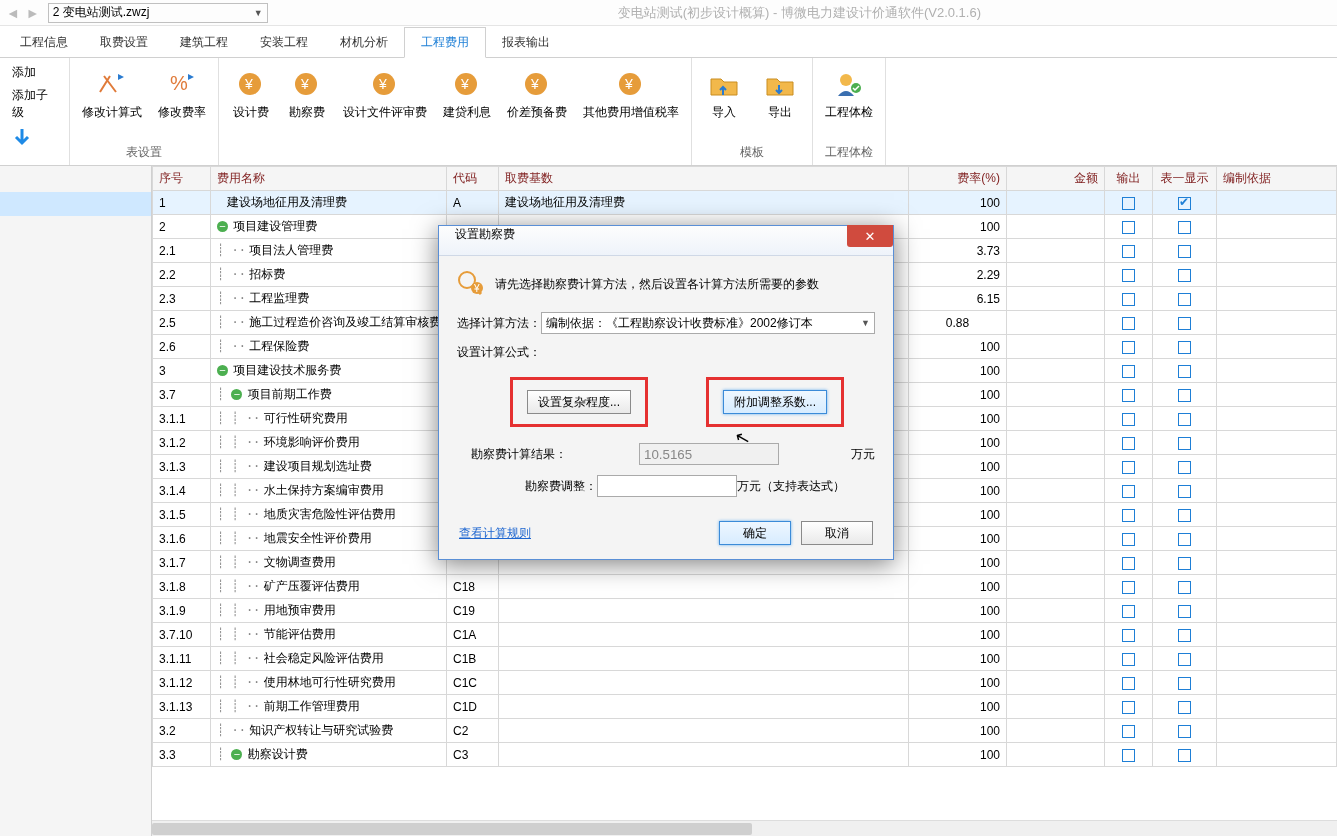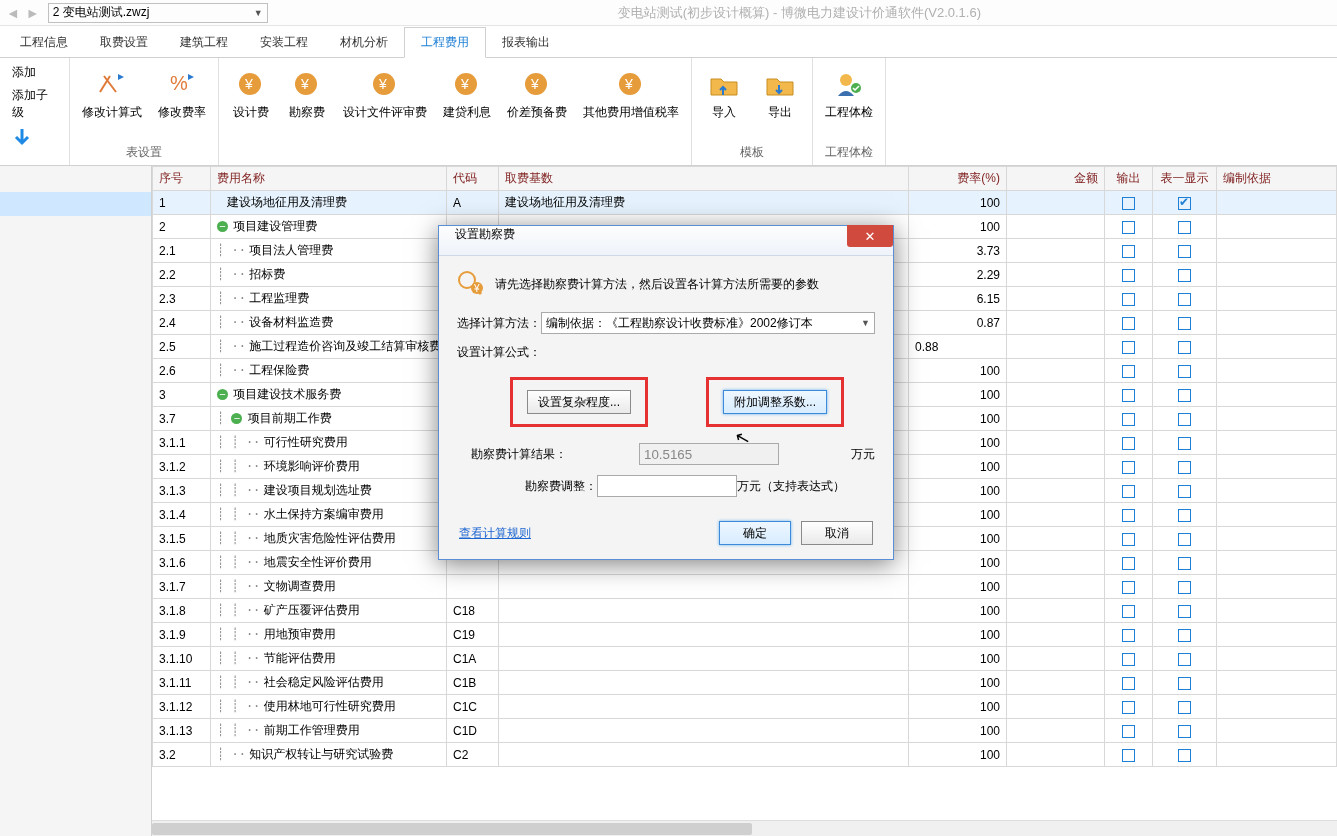--- a/index.html
+++ b/index.html
@@ -320,36 +320,25 @@
             <td class="col-name"><span class="tree-ind">┊&nbsp;··</span>  工程监理费</td>
             <td class="col-code"></td>
             <td class="col-basis"></td>
             <td class="col-rate" style="text-align:right">6.15</td>
             <td class="col-amt"></td>
             <td class="col-out" style="text-align:center"><span class="chk"></span></td>
             <td class="col-show" style="text-align:center"><span class="chk"></span></td>
             <td class="col-basis2"></td>
           </tr>
           <tr>
-            <td class="col-seq">2.4</td>
-            <td class="col-name"><span class="tree-ind">┊&nbsp;··</span>  设备材料监造费</td>
-            <td class="col-code"></td>
-            <td class="col-basis"></td>
-            <td class="col-rate" style="text-align:right">0.87</td>
-            <td class="col-amt"></td>
-            <td class="col-out" style="text-align:center"><span class="chk"></span></td>
-            <td class="col-show" style="text-align:center"><span class="chk"></span></td>
-            <td class="col-basis2"></td>
-          </tr>
-          <tr>
             <td class="col-seq">2.5</td>
             <td class="col-name"><span class="tree-ind">┊&nbsp;··</span>  施工过程造价咨询及竣工结算审核费</td>
             <td class="col-code"></td>
             <td class="col-basis"></td>
-            <td class="col-rate" style="text-align:left">0.88</td>
+            <td class="col-rate" style="text-align:center">0.88</td>
             <td class="col-amt"></td>
             <td class="col-out" style="text-align:center"><span class="chk"></span></td>
             <td class="col-show" style="text-align:center"><span class="chk"></span></td>
             <td class="col-basis2"></td>
           </tr>
           <tr>
             <td class="col-seq">2.6</td>
             <td class="col-name"><span class="tree-ind">┊&nbsp;··</span>  工程保险费</td>
             <td class="col-code"></td>
             <td class="col-basis"></td>
@@ -474,21 +463,21 @@
             <td class="col-name"><span class="tree-ind">┊&nbsp;┊&nbsp;··</span>  用地预审费用</td>
             <td class="col-code">C19</td>
             <td class="col-basis"></td>
             <td class="col-rate" style="text-align:right">100</td>
             <td class="col-amt"></td>
             <td class="col-out" style="text-align:center"><span class="chk"></span></td>
             <td class="col-show" style="text-align:center"><span class="chk"></span></td>
             <td class="col-basis2"></td>
           </tr>
           <tr>
-            <td class="col-seq">3.1.10</td>
+            <td class="col-seq">3.7.10</td>
             <td class="col-name"><span class="tree-ind">┊&nbsp;┊&nbsp;··</span>  节能评估费用</td>
             <td class="col-code">C1A</td>
             <td class="col-basis"></td>
             <td class="col-rate" style="text-align:right">100</td>
             <td class="col-amt"></td>
             <td class="col-out" style="text-align:center"><span class="chk"></span></td>
             <td class="col-show" style="text-align:center"><span class="chk"></span></td>
             <td class="col-basis2"></td>
           </tr>
           <tr>
@@ -521,20 +510,31 @@
             <td class="col-rate" style="text-align:right">100</td>
             <td class="col-amt"></td>
             <td class="col-out" style="text-align:center"><span class="chk"></span></td>
             <td class="col-show" style="text-align:center"><span class="chk"></span></td>
             <td class="col-basis2"></td>
           </tr>
           <tr>
             <td class="col-seq">3.2</td>
             <td class="col-name"><span class="tree-ind">┊&nbsp;··</span>  知识产权转让与研究试验费</td>
             <td class="col-code">C2</td>
+            <td class="col-basis"></td>
+            <td class="col-rate" style="text-align:right">100</td>
+            <td class="col-amt"></td>
+            <td class="col-out" style="text-align:center"><span class="chk"></span></td>
+            <td class="col-show" style="text-align:center"><span class="chk"></span></td>
+            <td class="col-basis2"></td>
+          </tr>
+          <tr>
+            <td class="col-seq">3.3</td>
+            <td class="col-name"><span class="tree-ind">┊&nbsp;</span><span class="circ">−</span> 勘察设计费</td>
+            <td class="col-code">C3</td>
             <td class="col-basis"></td>
             <td class="col-rate" style="text-align:right">100</td>
             <td class="col-amt"></td>
             <td class="col-out" style="text-align:center"><span class="chk"></span></td>
             <td class="col-show" style="text-align:center"><span class="chk"></span></td>
             <td class="col-basis2"></td>
           </tr>
         </tbody>
     </table>
   </div>

